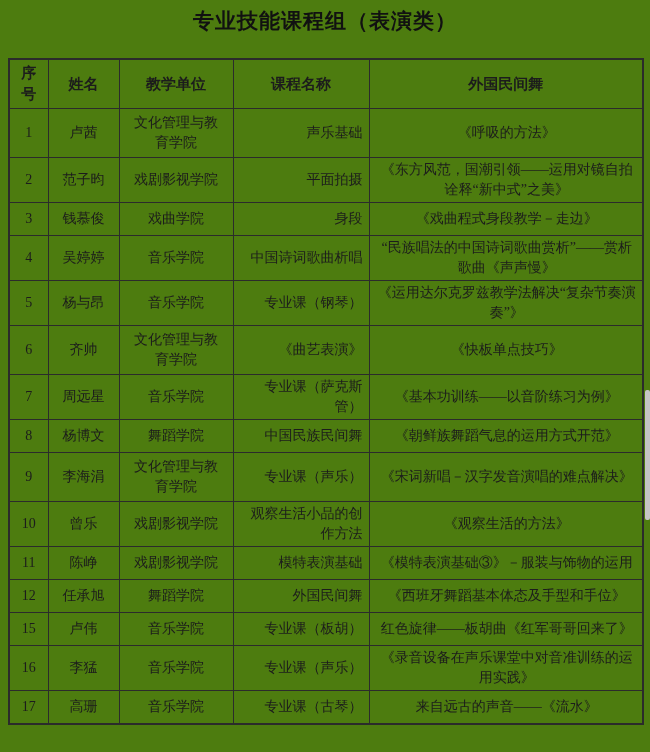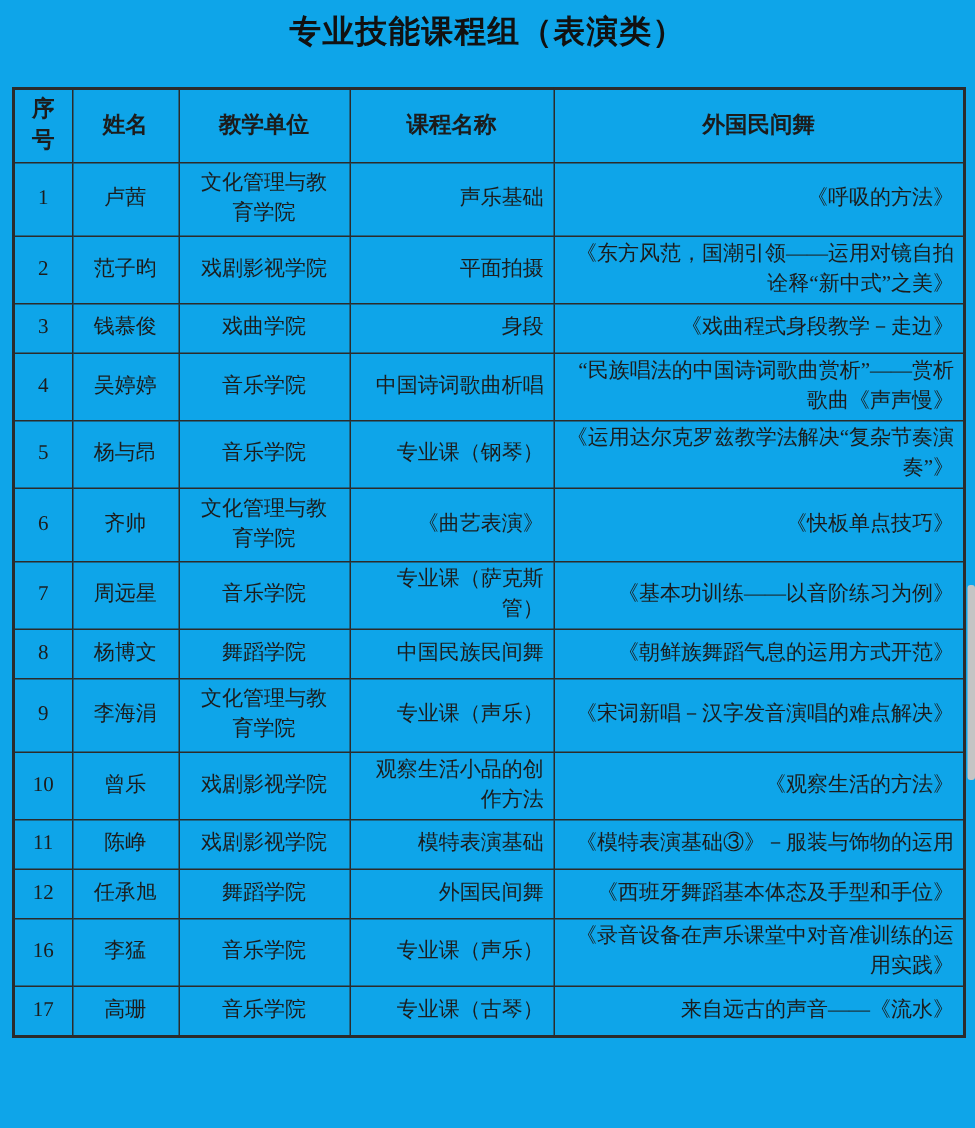--- a/index.html
+++ b/index.html
@@ -9,21 +9,21 @@
     width: 650px;
     height: 752px;
     overflow: hidden;
     font-family: "Liberation Serif", "DejaVu Serif", serif;
     color: #1c1c1c;
   }
   .page {
     position: relative;
     width: 650px;
     height: 752px;
-    background: #0ea5e9;
+    background: #4d7c0f;
   }
   .doc-title {
     margin: 0;
     padding-top: 7px;
     text-align: center;
     font-size: 21px;
     font-weight: bold;
     letter-spacing: 1px;
     color: #111111;
     font-family: "Liberation Sans", "DejaVu Sans", sans-serif;
@@ -59,21 +59,21 @@
   }
   
   col.c-no     { width: 39px; }
   col.c-name   { width: 71px; }
   col.c-unit   { width: 114px; }
   col.c-course { width: 136px; }
   col.c-work   { width: 274px; }
   table.course-table td.cell-unit   { padding: 4px 12px; }
   table.course-table td.cell-course { padding: 2px 6px; text-align: right; }
   table.course-table td.cell-work {
-    text-align: right;
+    text-align: center;
     padding: 2px 6px 2px 8px;
   }
   .scroll-artifact {
     position: absolute;
     right: 0px;
     top: 390px;
     width: 5px;
     height: 130px;
     background: #c4c4c4;
     border-radius: 2px;
@@ -182,20 +182,27 @@
           <td class="cell-work">《模特表演基础③》－服装与饰物的运用</td>
         </tr>
         <tr>
           <td class="cell-no">12</td>
           <td class="cell-name">任承旭</td>
           <td class="cell-unit">舞蹈学院</td>
           <td class="cell-course">外国民间舞</td>
           <td class="cell-work">《西班牙舞蹈基本体态及手型和手位》</td>
         </tr>
         <tr>
+          <td class="cell-no">15</td>
+          <td class="cell-name">卢伟</td>
+          <td class="cell-unit">音乐学院</td>
+          <td class="cell-course">专业课（板胡）</td>
+          <td class="cell-work">红色旋律——板胡曲《红军哥哥回来了》</td>
+        </tr>
+        <tr>
           <td class="cell-no">16</td>
           <td class="cell-name">李猛</td>
           <td class="cell-unit">音乐学院</td>
           <td class="cell-course">专业课（声乐）</td>
           <td class="cell-work">《录音设备在声乐课堂中对音准训练的运用实践》</td>
         </tr>
         <tr>
           <td class="cell-no">17</td>
           <td class="cell-name">高珊</td>
           <td class="cell-unit">音乐学院</td>

